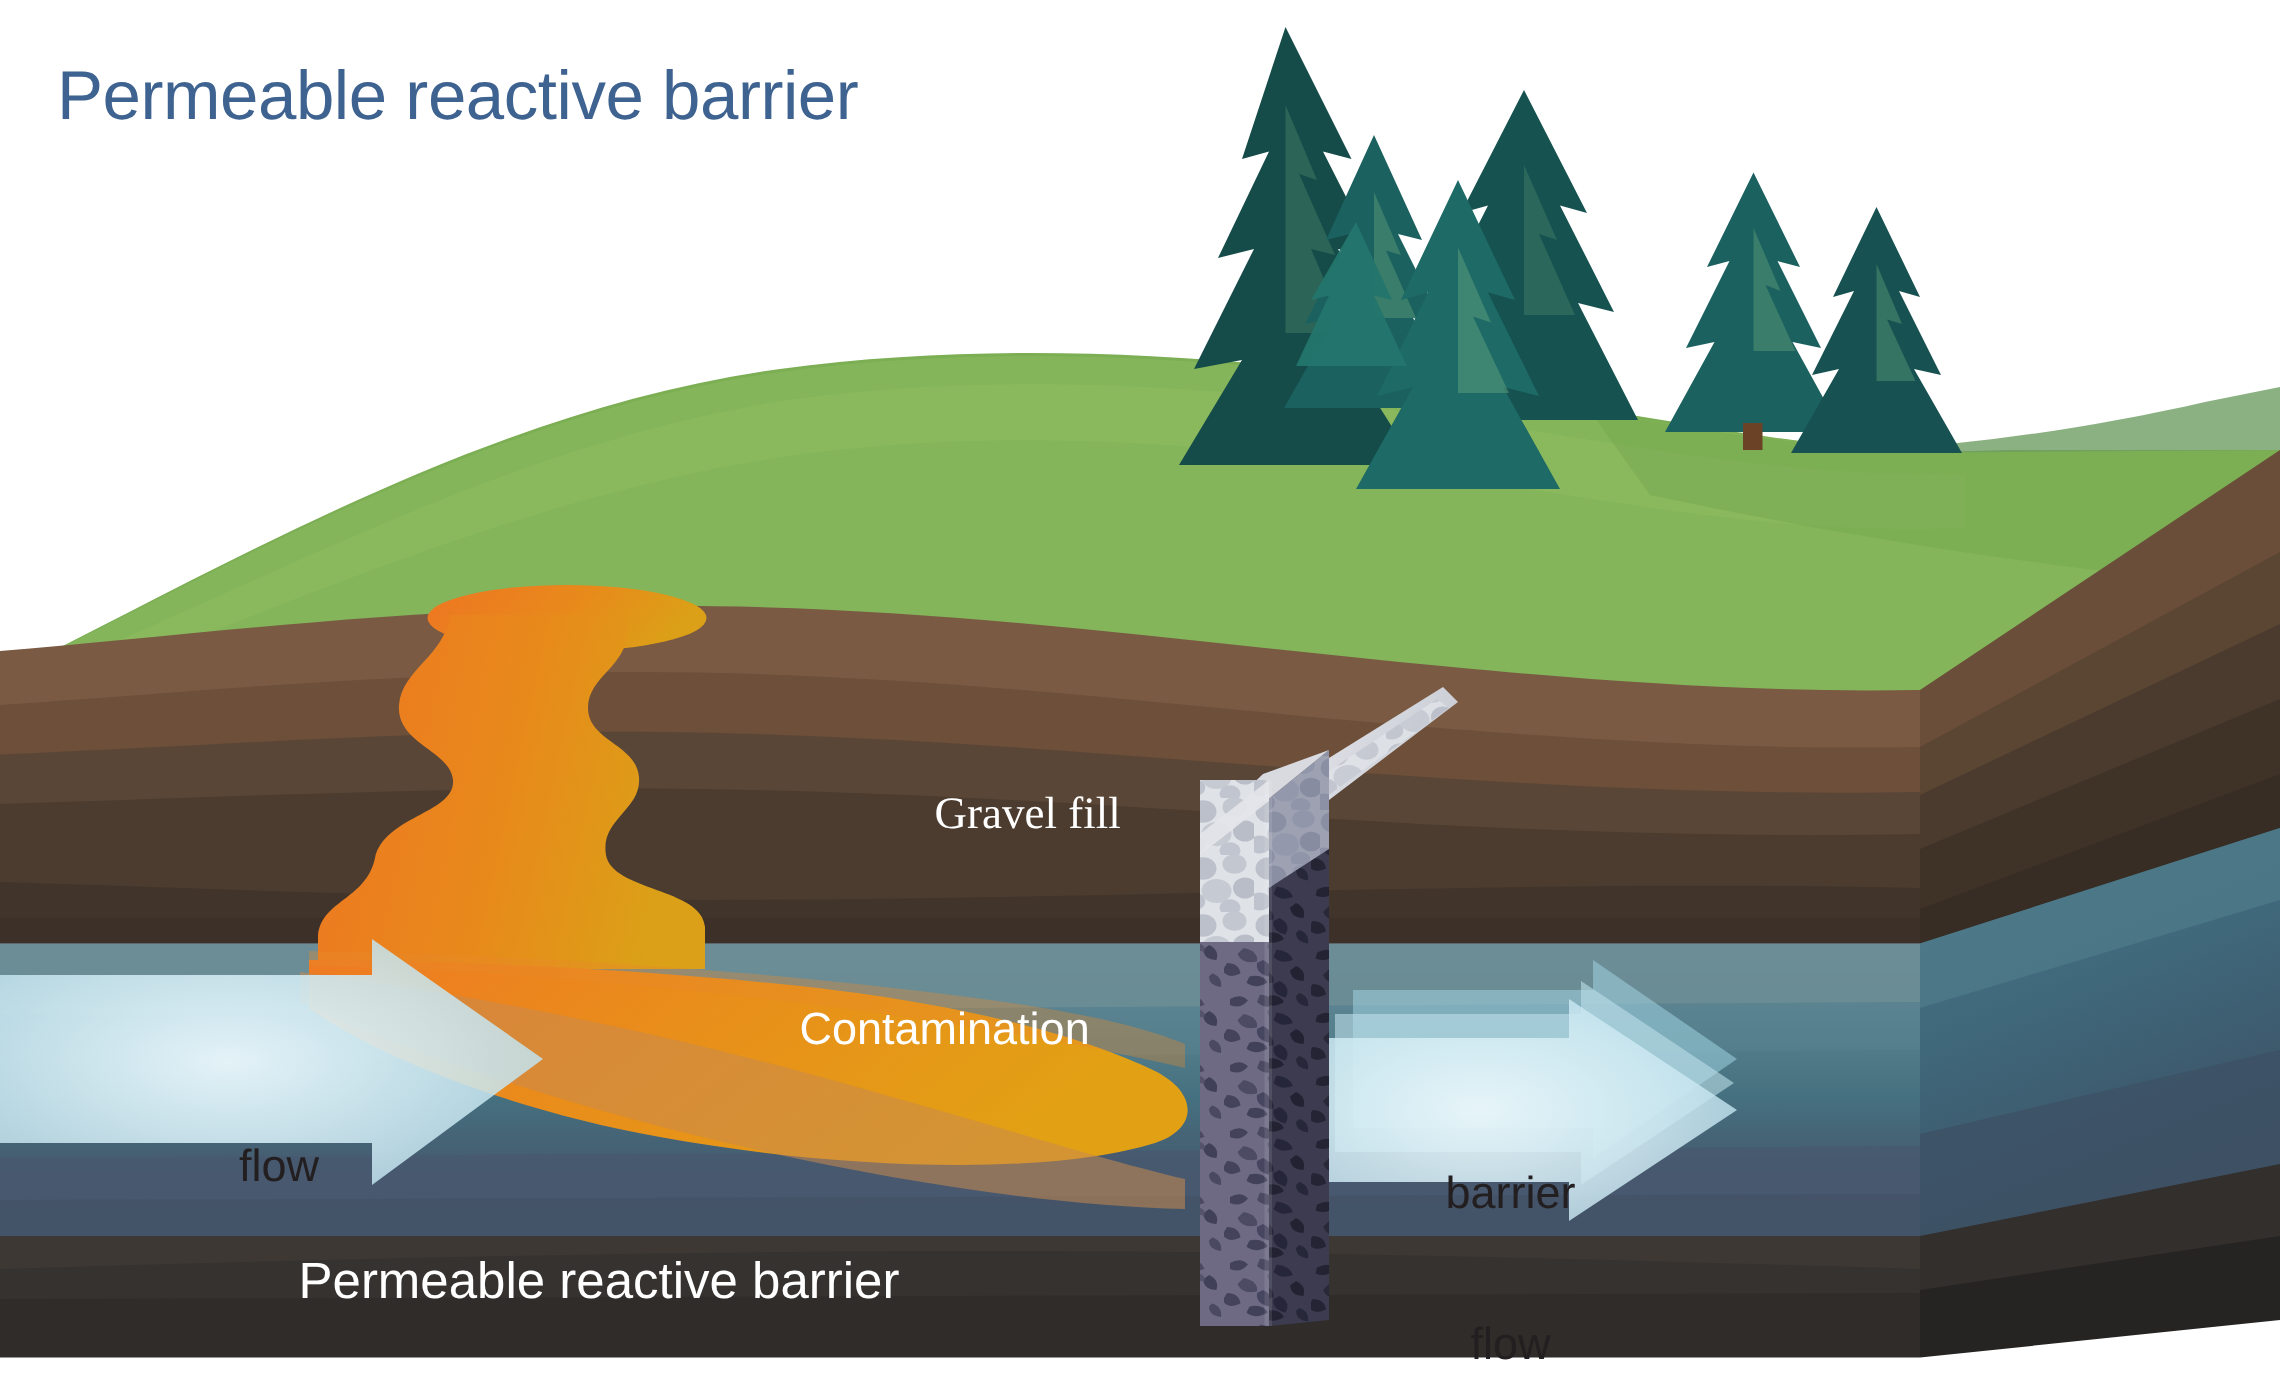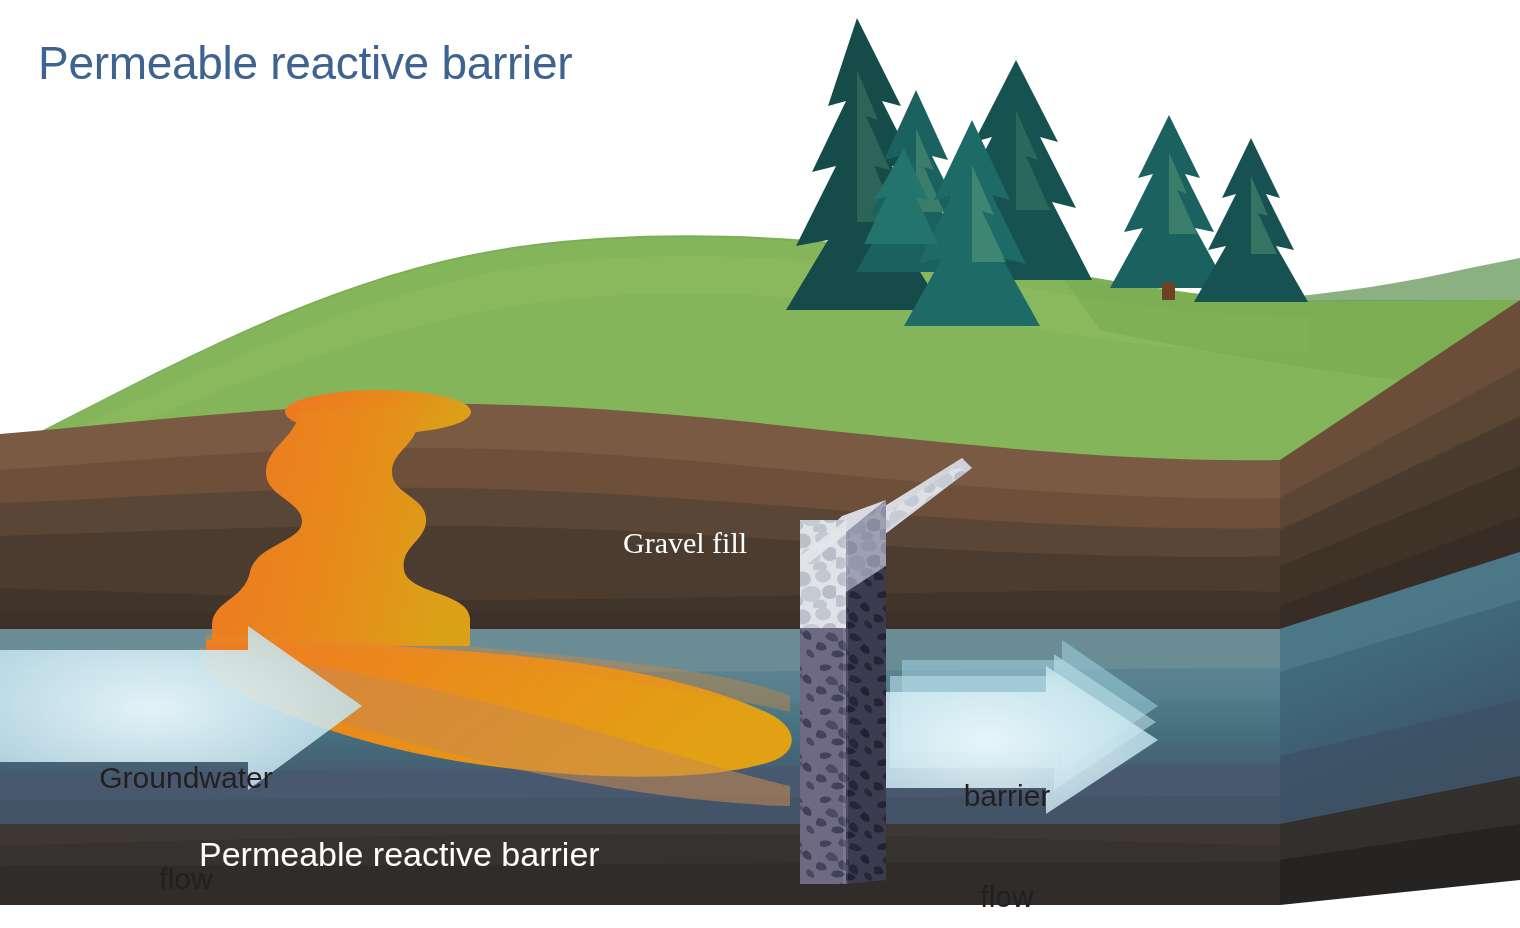--- a/index.html
+++ b/index.html
@@ -362,23 +362,23 @@
 
       <rect x="843" y="520" width="5" height="364" fill="#ffffff" opacity="0.10"></rect>
     </g>
 
   </svg>
 
   <div class="label" id="title-text">Permeable reactive barrier</div>
 
   <div class="label" id="gravel-fill-label">Gravel fill</div>
 
+  <div class="label" id="contamination-label">Contamination</div>
 
   <div class="label" id="groundwater-flow-label">
-    <div>Groundwater</div>
     <div>flow</div>
   </div>
 
   <div class="label" id="treated-water-label">
     <div>barrier</div>
     <div>flow</div>
   </div>
 
   <div class="label" id="barrier-caption">Permeable reactive barrier</div>
 

